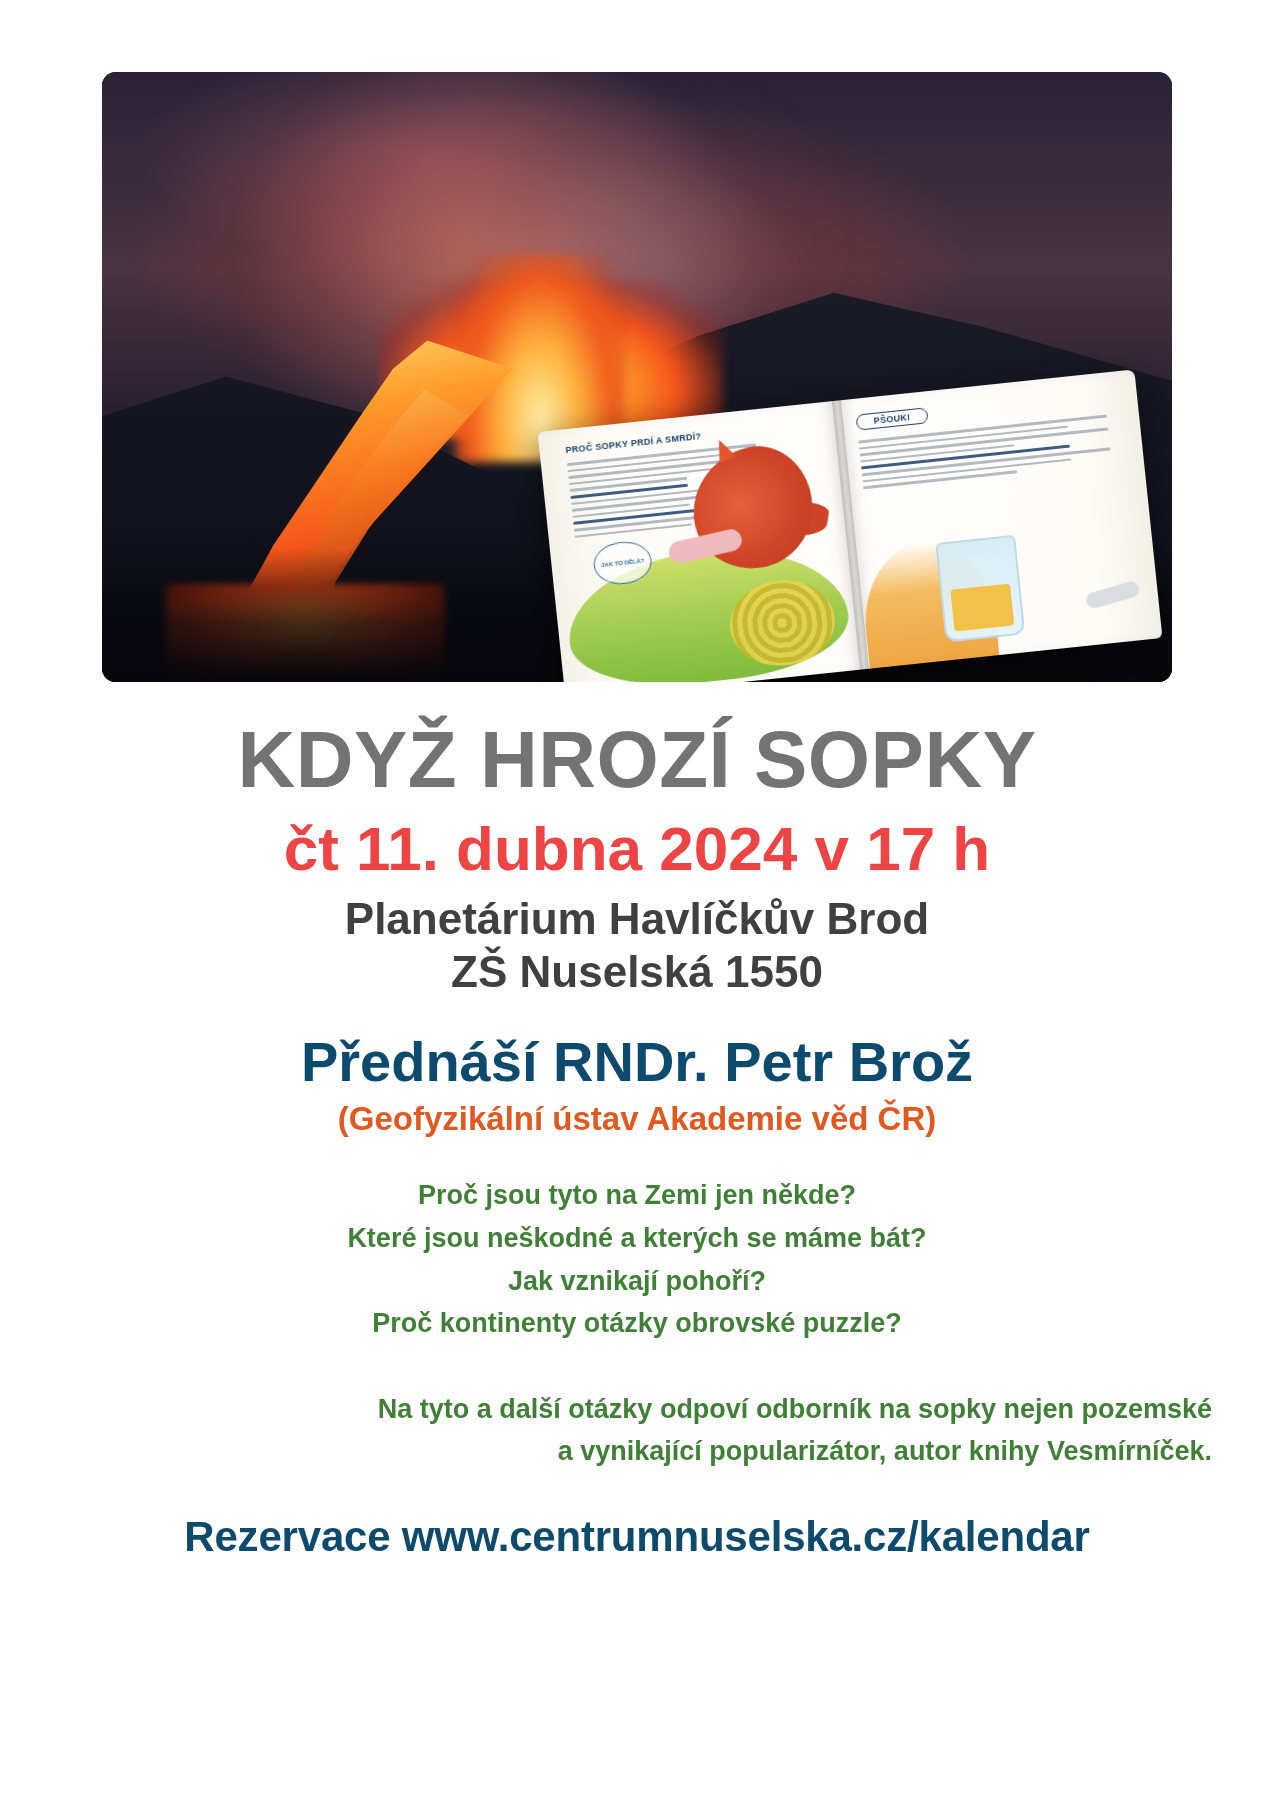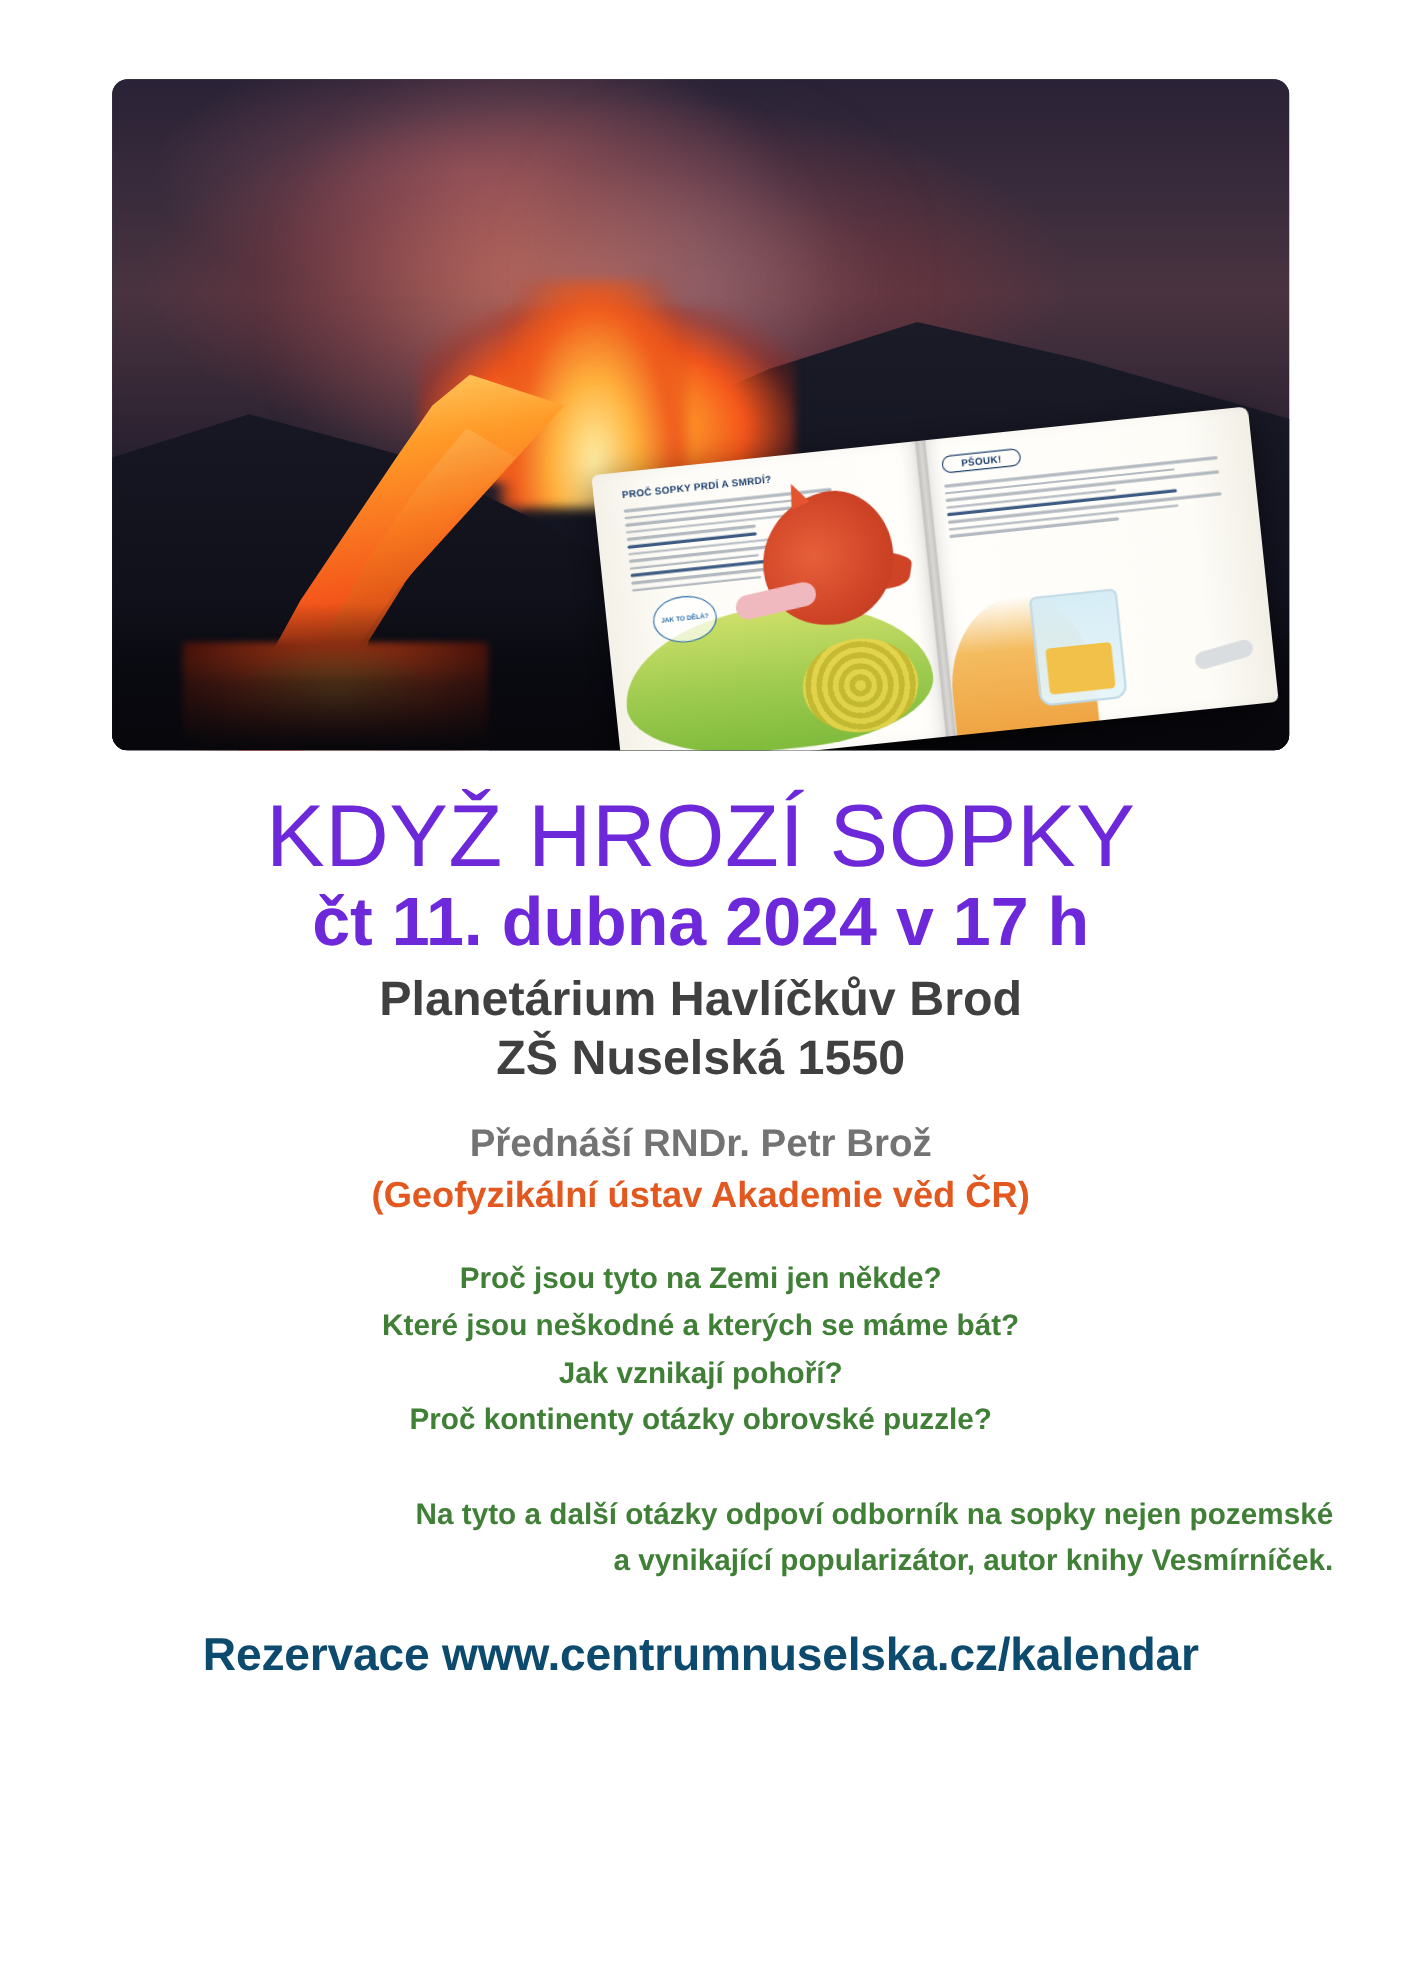--- a/index.html
+++ b/index.html
@@ -341,46 +341,46 @@
 
   
   .content {
     width: 1150px;
     text-align: center;
     margin-top: 22px;
   }
 
   .title {
     font-size: 80px;
-    font-weight: normal;
-    color: #6d28d9;
+    font-weight: bold;
+    color: #737373;
     letter-spacing: 0.5px;
     line-height: 1.0;
     margin: 16px 0 6px;
   }
   .datetime {
     font-size: 62px;
     font-weight: bold;
-    color: #6d28d9;
+    color: #ef4444;
     line-height: 1.05;
-    margin: 6px 0 12px;
+    margin: 16px 0 12px;
   }
   .venue {
     font-size: 44px;
     font-weight: bold;
     color: #404040;
     line-height: 1.2;
     margin: 10px 0 0;
   }
   .venue .line2 { display: block; }
 
   .speaker {
-    font-size: 35px;
-    font-weight: bold;
-    color: #737373;
+    font-size: 56px;
+    font-weight: bold;
+    color: #0c4a6e;
     margin-top: 32px;
     line-height: 1.1;
   }
   .affiliation {
     font-size: 33px;
     font-weight: bold;
     color: #e2581f;
     margin-top: 8px;
   }
 

